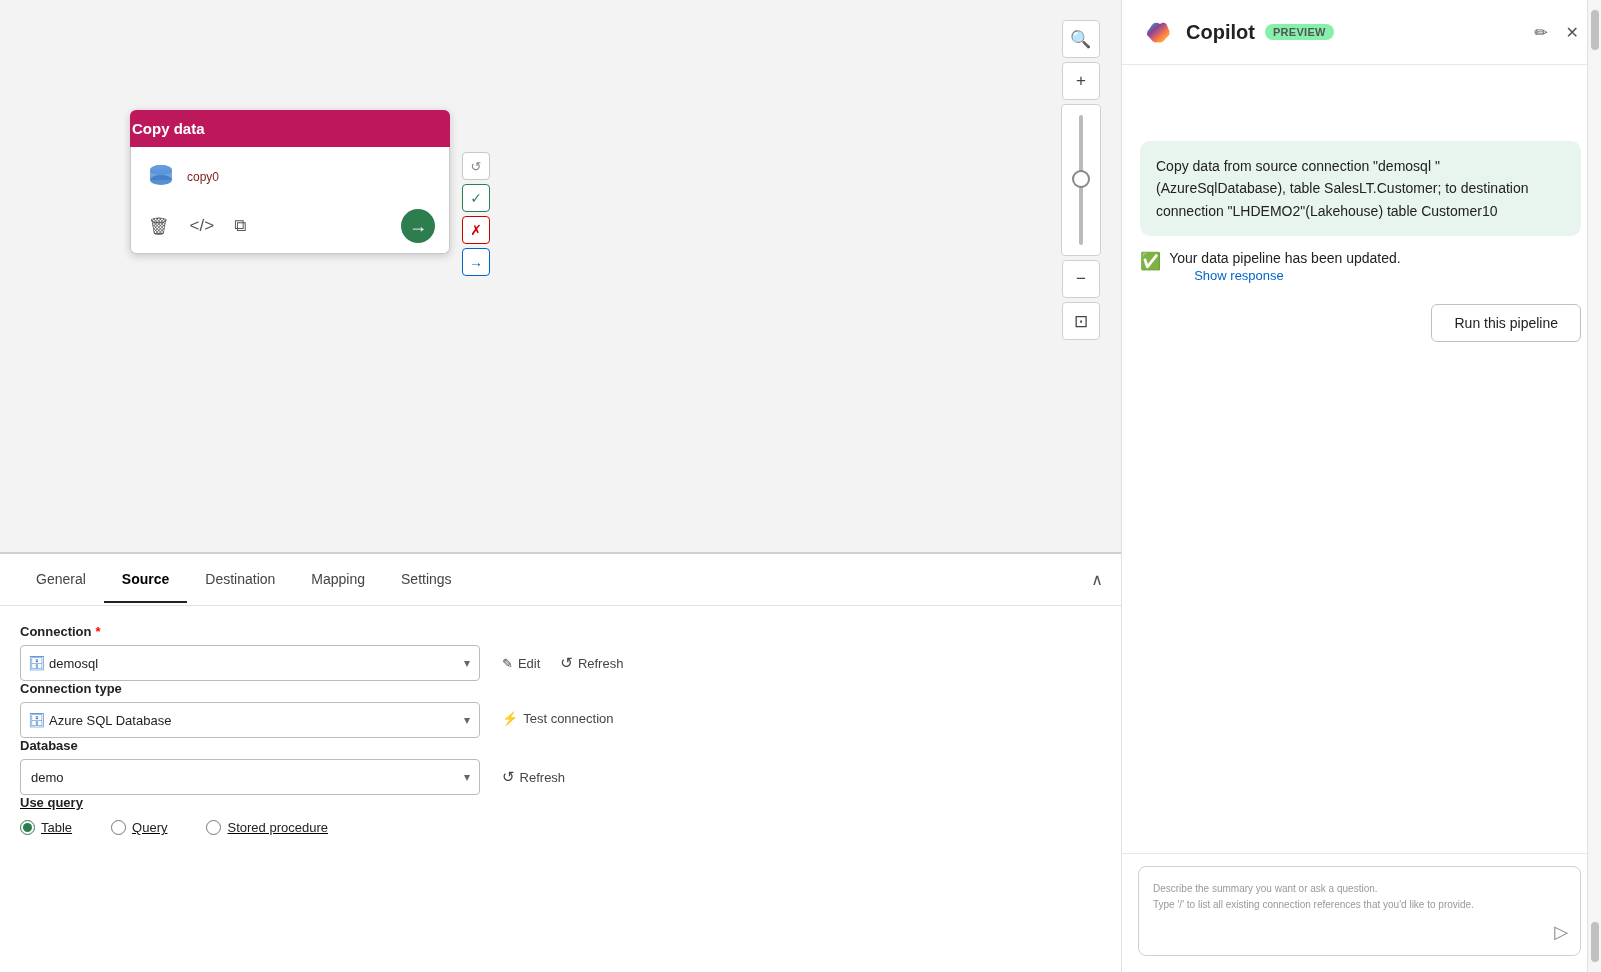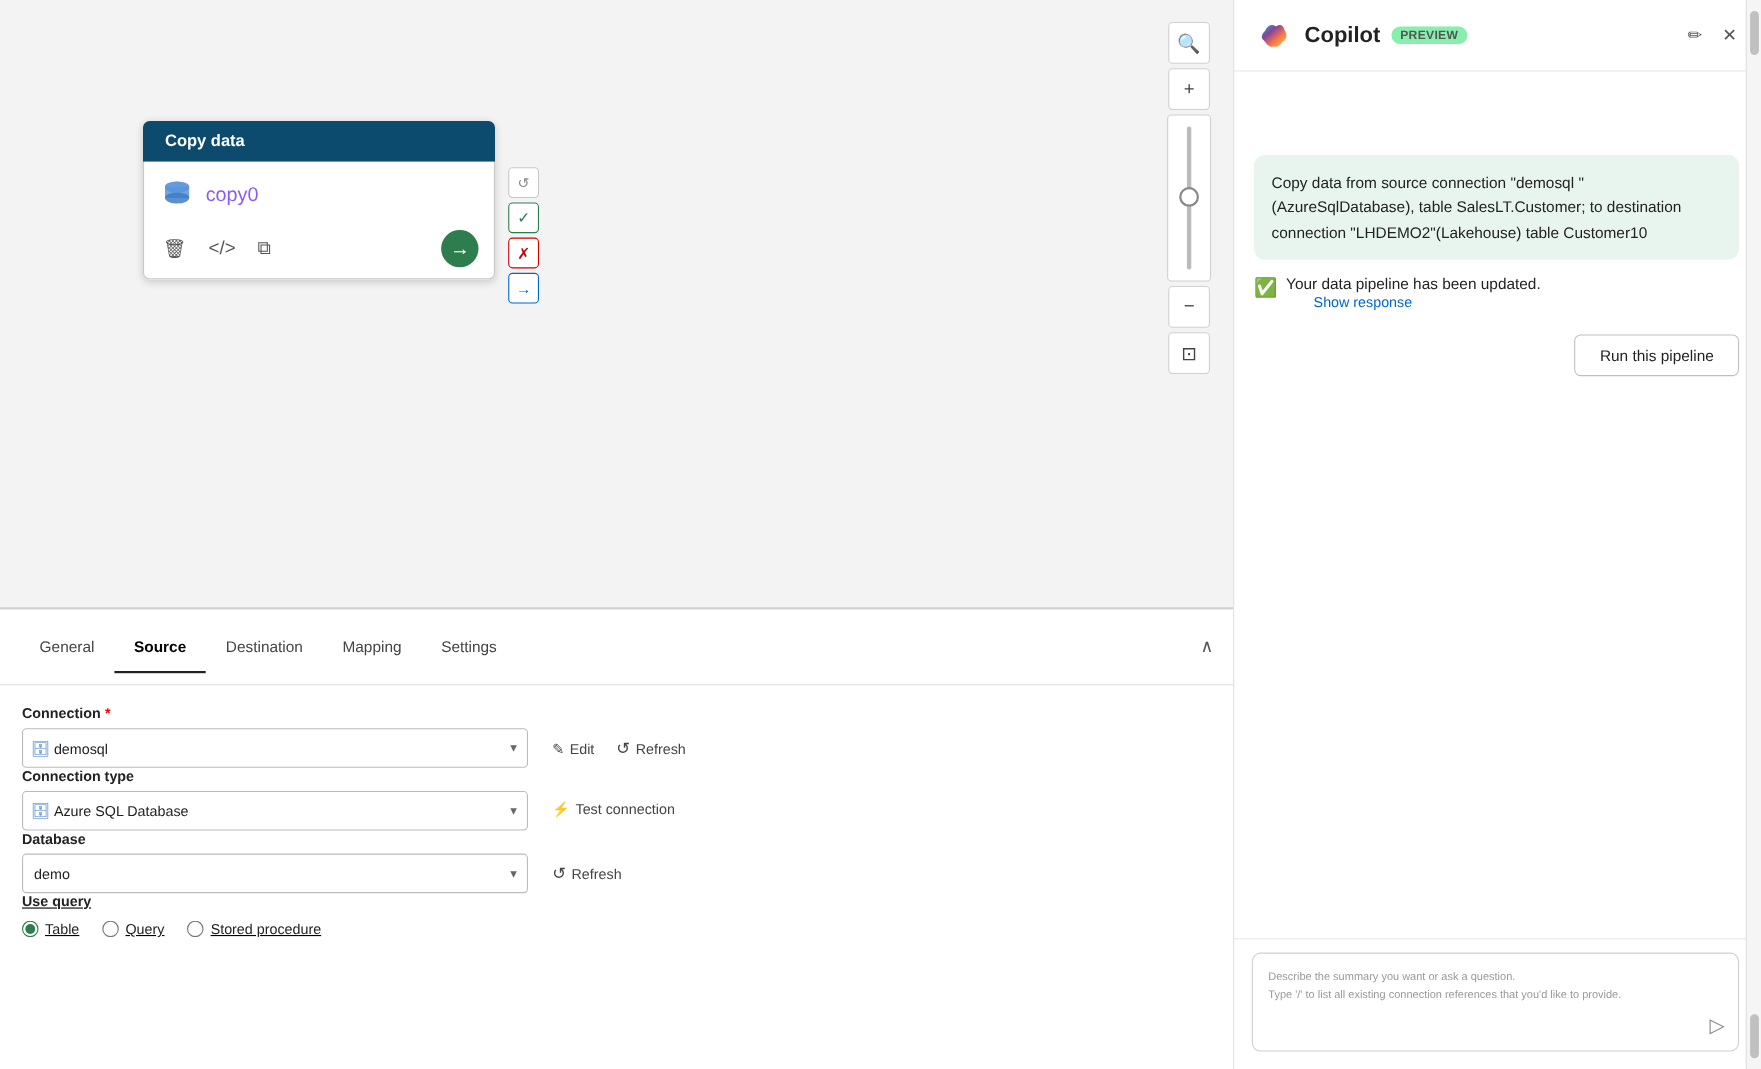--- a/index.html
+++ b/index.html
@@ -24,23 +24,23 @@
     .copy-data-node {
       position: absolute;
       top: 110px;
       left: 130px;
       width: 320px;
       border-radius: 6px;
       overflow: visible;
       box-shadow: 0 2px 8px rgba(0,0,0,0.18);
     }
     .node-header {
-      background: #0c4a6e;
+      background: #be185d;
       color: white;
-      padding: 10px 20px;
+      padding: 10px 2px;
       font-size: 15px;
       font-weight: 600;
       border-radius: 6px 6px 0 0;
     }
     .node-body {
       background: white;
       padding: 14px 14px 10px 14px;
       border-radius: 0 0 6px 6px;
       border: 1.5px solid #c8c8c8;
       border-top: none;
@@ -189,21 +189,21 @@
       background: white;
       border-top: 2px solid #d0d0d0;
       height: 420px;
     }
 
     .tabs-row {
       display: flex;
       align-items: center;
       border-bottom: 1.5px solid #e0e0e0;
       padding: 0 18px;
-      height: 69px;
+      height: 52px;
       gap: 0;
     }
     .tab {
       padding: 14px 18px;
       font-size: 14px;
       font-weight: 400;
       color: #444;
       cursor: pointer;
       border-bottom: 2.5px solid transparent;
       margin-bottom: -1.5px;
@@ -303,21 +303,21 @@
       display: flex;
       align-items: center;
       gap: 5px;
       padding: 4px 6px;
       border-radius: 3px;
       white-space: nowrap;
     }
 
     .radio-group {
       display: flex;
-      gap: 21px;
+      gap: 39px;
       align-items: center;
       padding-top: 4px;
     }
     .radio-label {
       display: flex;
       align-items: center;
       gap: 6px;
       font-size: 13px;
       color: #222;
       cursor: pointer;
@@ -479,21 +479,21 @@
     </div>
     <div class="node-body">
       <div class="node-name-row">
 
         <svg width="32" height="32" viewBox="0 0 32 32">
           <ellipse cx="16" cy="9" rx="11" ry="5" fill="#3b7dc8" opacity="0.85"></ellipse>
           <rect x="5" y="9" width="22" height="10" fill="#3b7dc8" opacity="0.7"></rect>
           <ellipse cx="16" cy="19" rx="11" ry="5" fill="#3b7dc8" opacity="0.85"></ellipse>
           <ellipse cx="16" cy="9" rx="11" ry="5" fill="#6ba3e8" opacity="0.6"></ellipse>
         </svg>
-        <span style="font-size:18px;font-weight:500;color:#8b5cf6;">copy0</span>
+        <span style="font-size:12px;font-weight:500;color:#7f1d1d;">copy0</span>
       </div>
       <div class="node-actions">
         <button class="node-action-btn" title="Delete">🗑</button>
         <button class="node-action-btn" title="Code">&lt;/&gt;</button>
         <button class="node-action-btn" title="Copy">⧉</button>
         <button class="node-go-btn" title="Go">
           <span>→</span>
         </button>
       </div>
     </div>

